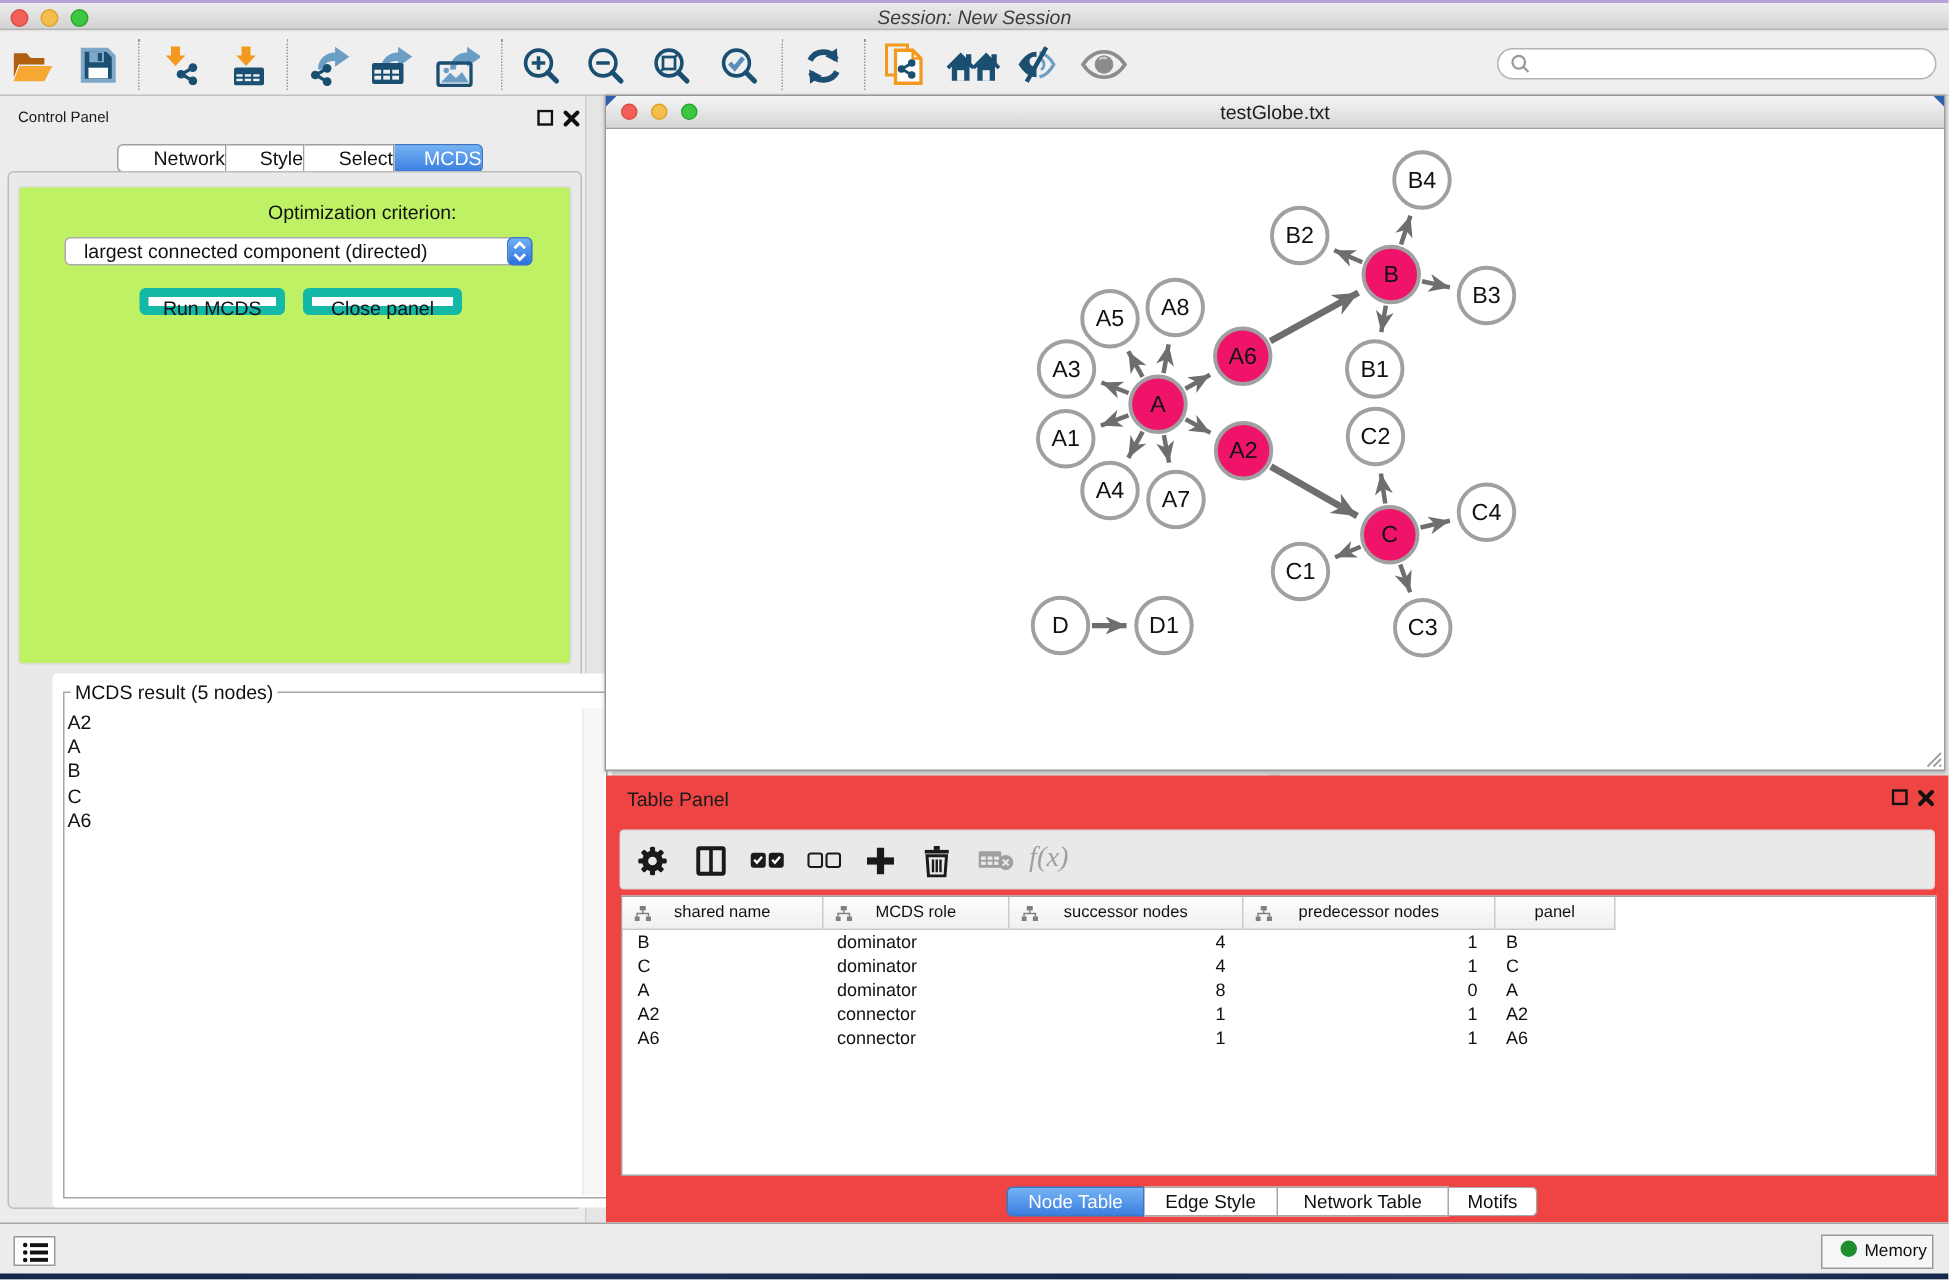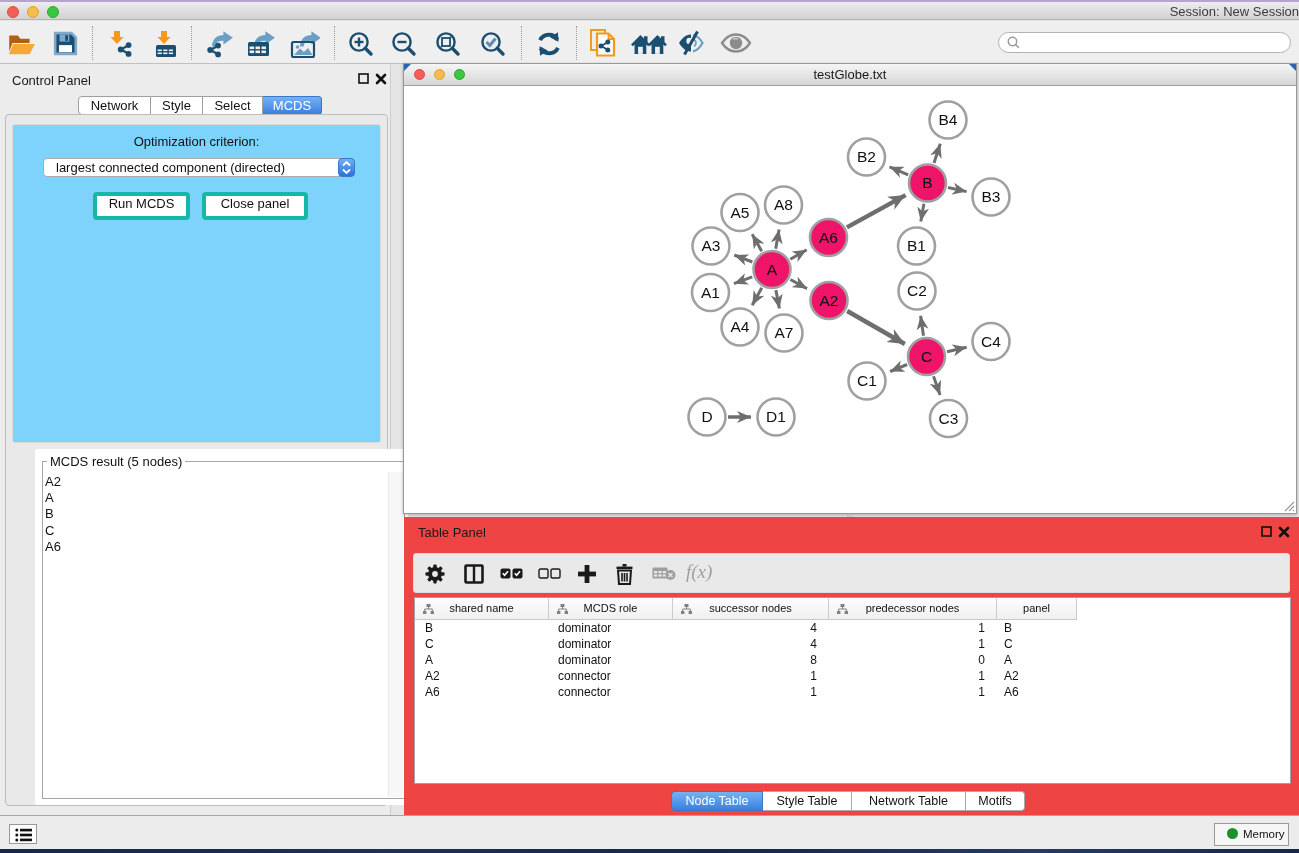--- a/index.html
+++ b/index.html
@@ -3,41 +3,41 @@
 <meta charset="utf-8">
 <style>
 * { margin:0; padding:0; box-sizing:border-box; }
 html,body { width:1299px; height:853px; overflow:hidden; }
 body { font-family:"Liberation Sans", sans-serif; background:#e5e5e5; position:relative; }
 .abs { position:absolute; }
 
 #purple { left:0; top:0; width:1299px; height:2px; background:#b7a2d4; }
 
 #titlebar { left:0; top:2px; width:1299px; height:18px; background:linear-gradient(#ededed,#d2d2d2); border-bottom:1px solid #b2b2b2; }
-#titlebar .title { width:100%; text-align:right; font-size:13px; color:#3c3c3c; line-height:19px; }
+#titlebar .title { width:100%; text-align:center; font-size:13px; color:#3c3c3c; line-height:19px;font-style:italic; }
 .light { position:absolute; width:12px; height:12px; border-radius:50%; top:4px; }
 
 #toolbar { left:0; top:21px; width:1299px; height:43px; background:#efefef; border-bottom:1px solid #c0c0c0; }
 .tsep { position:absolute; top:5px; height:34px; width:0; border-left:1px dotted #9a9a9a; }
 .ticon { position:absolute; top:0; }
 #searchbox { position:absolute; left:998px; top:11px; width:293px; height:21px; background:#fff; border:1px solid #b3b3b3; border-radius:11px; }
 
 #cpanel { left:0; top:64px; width:391px; height:751px; background:#ececec; border-right:1px solid #cdcdcd; }
-#cpanel h1 { font-size:13px; font-weight:normal; color:#1a1a1a; position:absolute; left:12px; top:9px; }
+#cpanel h1 { font-size:10px; font-weight:normal; color:#1a1a1a; position:absolute; left:12px; top:9px; }
 .tabrow { position:absolute; top:32px; left:78px; height:19px; display:flex; font-size:13px; }
-.tabrow .tab { background:#fff; border:1px solid #9f9f9f; border-left:none; line-height:17px; padding:0 10px; color:#111; text-align:center; }
+.tabrow .tab { background:#fff; border:1px solid #9f9f9f; border-left:none; line-height:17px; padding:0 10px; color:#111; text-align:right; }
 .tabrow .tab.first { border-left:1px solid #9f9f9f; border-radius:4px 0 0 4px; }
 .tabrow .tab.last { border-radius:0 4px 4px 0; }
 .tabrow .tab.sel { background:linear-gradient(#74b2f4,#3b7fe0); color:#fff; border-color:#3b76c9; }
 #cpbox { position:absolute; left:5px; top:50px; width:383px; height:692px; background:#e9e9e9; border:1px solid #bdbdbd; border-radius:4px; }
-#cpinner { position:absolute; left:6px; top:9px; width:369px; height:319px; background:#7dd3fc; border:1px solid #dadada; border-radius:3px; }
+#cpinner { position:absolute; left:6px; top:9px; width:369px; height:319px; background:#bef264; border:1px solid #dadada; border-radius:3px;padding-left:45px; }
 #optlabel { position:absolute; top:9px; width:100%; text-align:center; font-size:13px; color:#111; }
 #dropdown { position:absolute; left:30px; top:33px; width:312px; height:19px; background:#fff; border:1px solid #ababab; border-radius:4px; font-size:13px; line-height:17px; color:#111; padding-left:12px; }
 #stepper { position:absolute; right:-1px; top:-1px; width:17px; height:19px; border-radius:4px; background:linear-gradient(#6fb0f5,#2a72dd); border:1px solid #3b76c9; }
-.btn { position:absolute; top:67px; height:28px; background:#fff; border:4px solid #14b8a6; border-radius:4px; font-size:13px; line-height:16px; text-align:center; color:#111; }
+.btn { position:absolute; top:67px; height:18px; background:#fff; border:6px solid #14b8a6; border-radius:4px; font-size:13px; line-height:16px; text-align:center; color:#111; }
 #mcdswhite { position:absolute; left:5px; top:334px; width:373px; height:356px; background:#fff; border-radius:3px;margin-left:24px; }
 #mcdsgroup { position:absolute; left:7px; top:12px; width:363px; height:338px; border:1px solid #a6a6a6; }
 #mcdslegend { position:absolute; left:4px; top:-8px; background:#fff; font-size:13px; padding:0 3px; color:#111; }
 #mcdslist { position:absolute; left:2px; top:12px; font-size:13px; line-height:16.2px; color:#111; }
 #mcdssb { position:absolute; right:1px; top:10px; width:15px; height:325px; background:#f7f7f7; border-left:1px solid #ececec; }
 
 #netwin { left:403px; top:63px; width:894px; height:451px; background:#fff; border:1px solid #989898; box-shadow:0 1px 3px rgba(0,0,0,0.25); }
 #nettitle { position:absolute; left:0; top:0; width:100%; height:22px; background:linear-gradient(#f5f5f5,#d6d6d6); border-bottom:1px solid #9f9f9f; }
 #nettitle .title { text-align:center; font-size:13px; line-height:22px; color:#1a1a1a; }
 .nlight { position:absolute; width:11px; height:11px; border-radius:50%; top:5px; }
@@ -446,21 +446,21 @@
       <div class="trow" style="left:470px;top:70px;width:100px;text-align:right;">1</div>
       <div class="trow" style="left:589px;top:70px;">A2</div>
       <div class="trow" style="left:10px;top:86px;">A6</div>
       <div class="trow" style="left:143px;top:86px;">connector</div>
       <div class="trow" style="left:300px;top:86px;width:102px;text-align:right;">1</div>
       <div class="trow" style="left:470px;top:86px;width:100px;text-align:right;">1</div>
       <div class="trow" style="left:589px;top:86px;">A6</div>
   </div>
   <div class="ttabs">
     <div class="tab sel first" style="width:92px;padding:0;text-align:center;">Node Table</div>
-      <div class="tab" style="width:89px;padding:0;text-align:center;">Style Table</div>
+      <div class="tab" style="width:89px;padding:0;text-align:center;">Edge Style</div>
       <div class="tab" style="width:114px;padding:0;text-align:center;">Network Table</div>
       <div class="tab last" style="width:59px;padding:0;text-align:center;">Motifs</div>
   </div>
 </div>
 <div class="abs" id="statusbar">
   <div id="listbtn">
       <svg width="18" height="14" style="position:absolute;left:5px;top:3px" viewBox="0 0 18 14">
         <g fill="#111">
           <circle cx="1.8" cy="2" r="1.5"></circle>
           <circle cx="1.8" cy="7" r="1.5"></circle>

